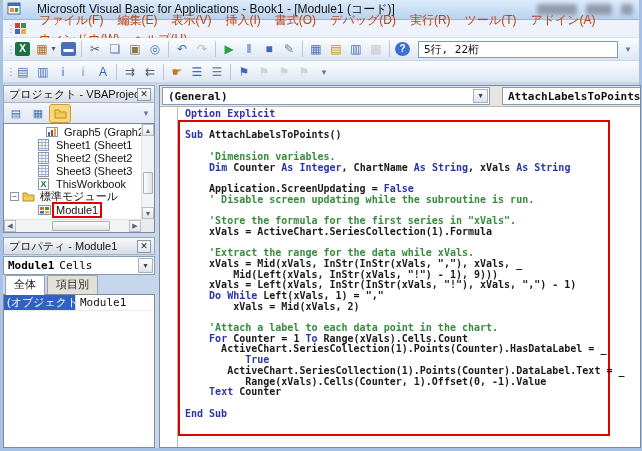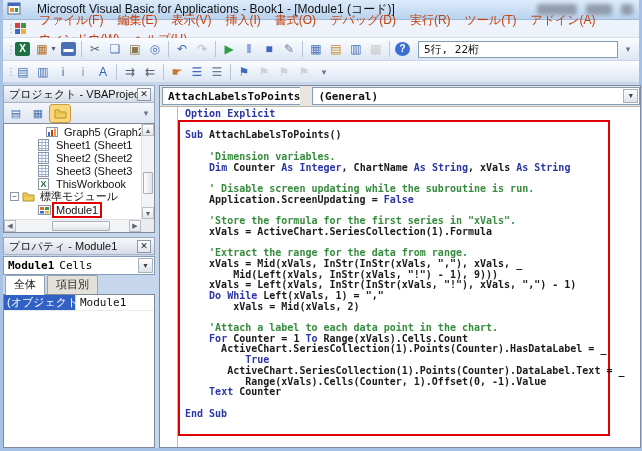--- a/index.html
+++ b/index.html
@@ -338,46 +338,46 @@
             </div>
           </div>
       </div>
 
     </div>
 
     <div class="splitter"></div>
 
     <div class="codewin">
       <div class="code-header">
-        <div class="dd right">
-          <span>AttachLabelsToPoints</span>
-        </div>
         <div class="dd left">
           <span>(General)</span>
           <span class="ddbtn">▼</span>
+        </div>
+        <div class="dd right">
+          <span>AttachLabelsToPoints</span>
         </div>
       </div>
       <div class="code-area">
         <div class="margin-bar"></div>
         <div class="code-annotation"></div>
         <div class="code-lines" id="code-lines">
             <div class="code-line"><span class="seg-k">Option Explicit</span></div>
             <div class="code-line">&nbsp;</div>
             <div class="code-line"><span class="seg-k">Sub</span><span class="seg-n"> AttachLabelsToPoints()</span></div>
             <div class="code-line">&nbsp;</div>
             <div class="code-line"><span class="seg-c">    'Dimension variables.</span></div>
             <div class="code-line"><span class="seg-n">    </span><span class="seg-k">Dim</span><span class="seg-n"> Counter </span><span class="seg-k">As</span><span class="seg-n"> </span><span class="seg-k">Integer</span><span class="seg-n">, ChartName </span><span class="seg-k">As</span><span class="seg-n"> </span><span class="seg-k">String</span><span class="seg-n">, xVals </span><span class="seg-k">As</span><span class="seg-n"> </span><span class="seg-k">String</span></div>
             <div class="code-line">&nbsp;</div>
+            <div class="code-line"><span class="seg-n">    Application.ScreenUpdating = </span><span class="seg-k">False</span></div>
             <div class="code-line"><span class="seg-c">    ' Disable screen updating while the subroutine is run.</span></div>
-            <div class="code-line"><span class="seg-n">    Application.ScreenUpdating = </span><span class="seg-k">False</span></div>
             <div class="code-line">&nbsp;</div>
             <div class="code-line"><span class="seg-c">    'Store the formula for the first series in "xVals".</span></div>
             <div class="code-line"><span class="seg-n">    xVals = ActiveChart.SeriesCollection(1).Formula</span></div>
             <div class="code-line">&nbsp;</div>
-            <div class="code-line"><span class="seg-c">    'Extract the range for the data from range.</span></div>
+            <div class="code-line"><span class="seg-c">    'Extract the range for the data while xVals.</span></div>
             <div class="code-line"><span class="seg-n">    xVals = Mid(xVals, InStr(InStr(xVals, ","), xVals, _</span></div>
             <div class="code-line"><span class="seg-n">        Mid(Left(xVals, InStr(xVals, "!") - 1), 9)))</span></div>
             <div class="code-line"><span class="seg-n">    xVals = Left(xVals, InStr(InStr(xVals, "!"), xVals, ",") - 1)</span></div>
             <div class="code-line"><span class="seg-n">    </span><span class="seg-k">Do While</span><span class="seg-n"> Left(xVals, 1) = ","</span></div>
             <div class="code-line"><span class="seg-n">        xVals = Mid(xVals, 2)</span></div>
             <div class="code-line">&nbsp;</div>
             <div class="code-line"><span class="seg-c">    'Attach a label to each data point in the chart.</span></div>
             <div class="code-line"><span class="seg-n">    </span><span class="seg-k">For</span><span class="seg-n"> Counter = 1 </span><span class="seg-k">To</span><span class="seg-n"> Range(xVals).Cells.Count</span></div>
             <div class="code-line"><span class="seg-n">      ActiveChart.SeriesCollection(1).Points(Counter).HasDataLabel = _</span></div>
             <div class="code-line"><span class="seg-n">          </span><span class="seg-k">True</span></div>

